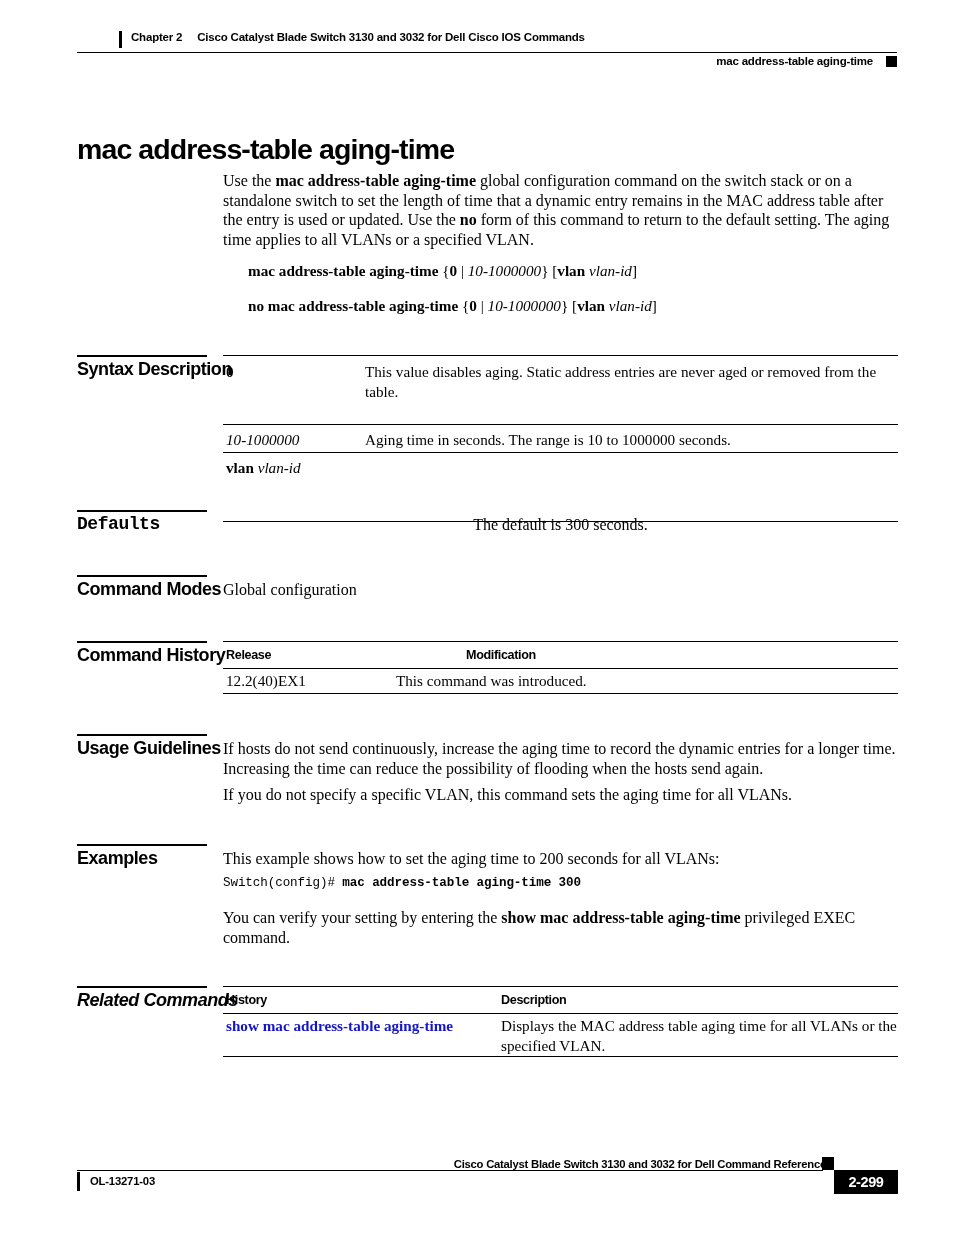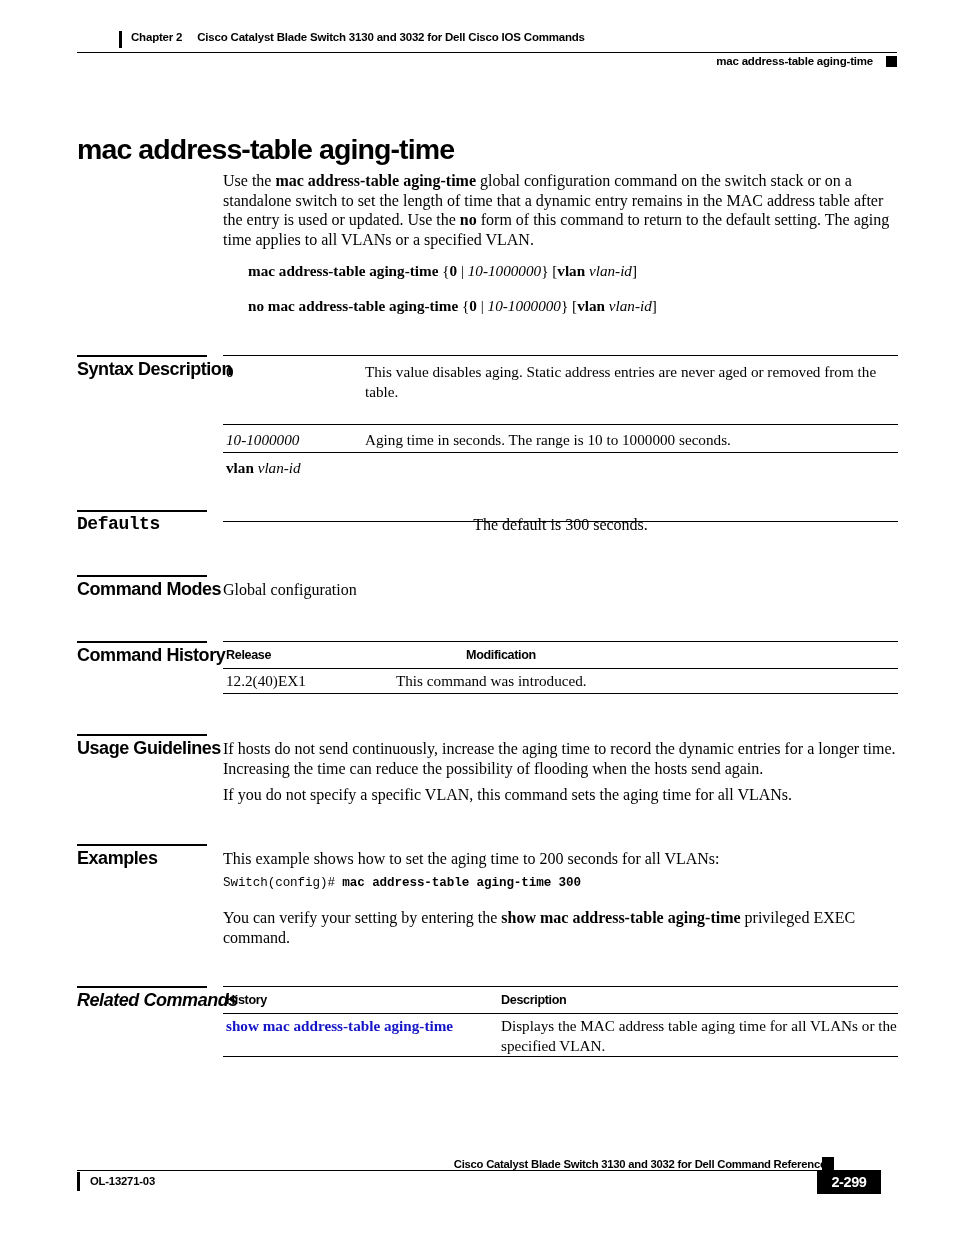--- a/index.html
+++ b/index.html
@@ -213,21 +213,21 @@
     left: 90px;
     top: 1175px;
     font-family: "Liberation Sans", "DejaVu Sans", sans-serif;
     font-weight: bold;
     font-size: 11.3px;
     letter-spacing: -0.2px;
     white-space: nowrap;
   }
   .foot-pageno {
     position: absolute;
-    left: 817px;
+    left: 834px;
     top: 1170px;
     width: 64px;
     height: 24px;
     background: #000;
     color: #fff;
     font-family: "Liberation Sans", "DejaVu Sans", sans-serif;
     font-weight: bold;
     font-size: 14.5px;
     letter-spacing: -0.4px;
     display: flex;

